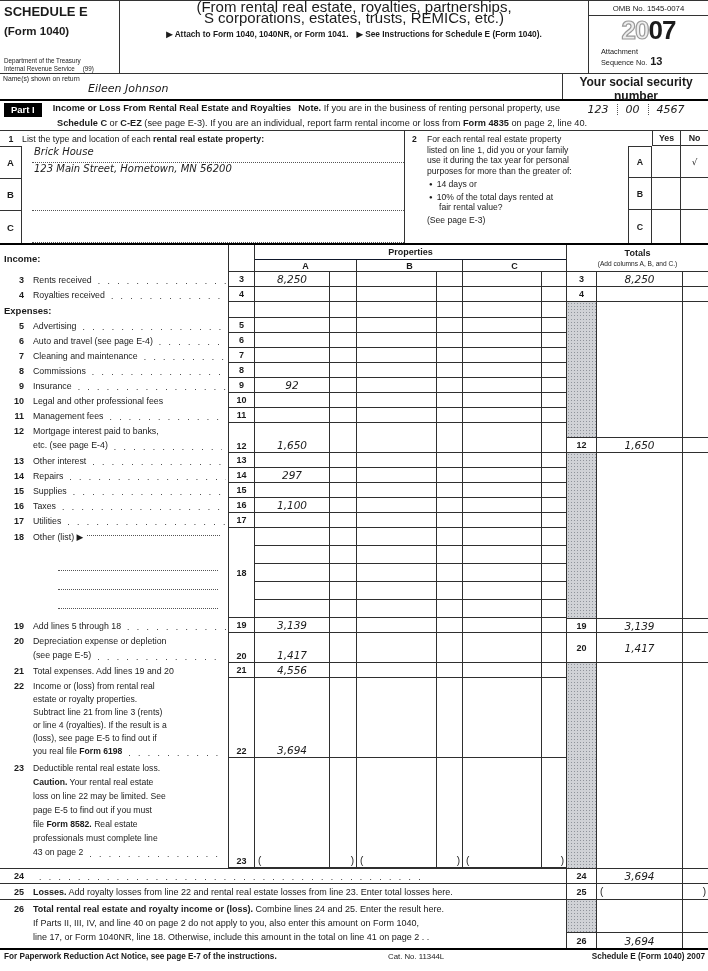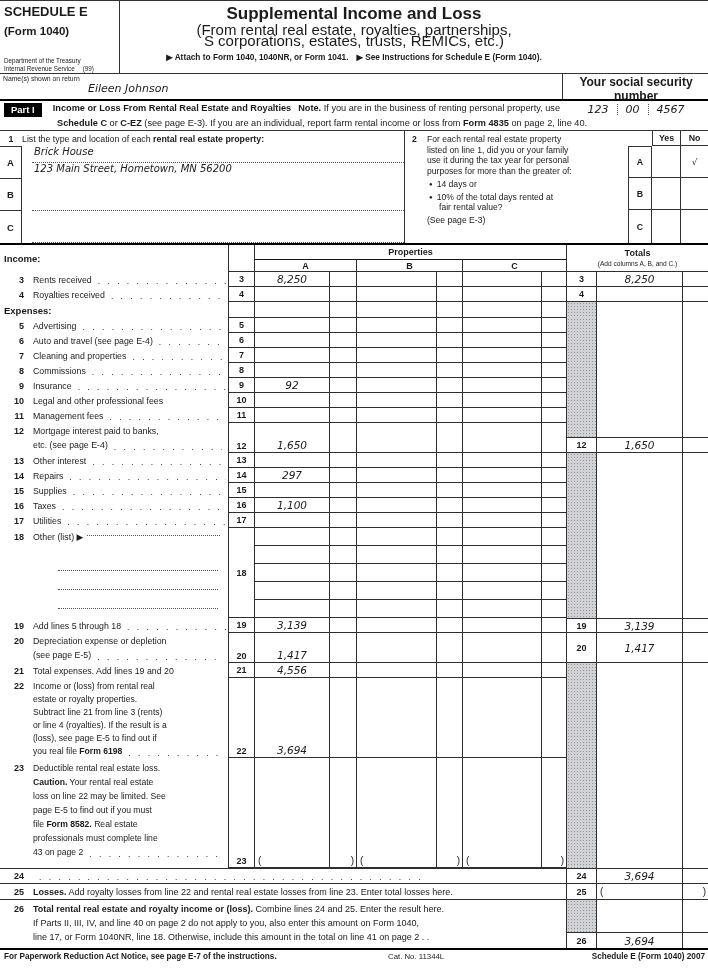--- a/index.html
+++ b/index.html
@@ -137,25 +137,34 @@
   <div class="hdr">
     <div class="hdr-left">
       <div class="sched">SCHEDULE E</div>
       <div class="formno">(Form 1040)</div>
       <div class="dept">
         <div>Department of the Treasury</div>
         <div><span>Internal Revenue Service</span><span class="p99">(99)</span></div>
       </div>
     </div>
     <div class="hdr-center">
-      <div class="title">Supplemental Income and Loss</div>
       <div class="subt">(From rental real estate, royalties, partnerships,</div>
       <div class="subt">S corporations, estates, trusts, REMICs, etc.)</div>
       <div class="attach">
         <span>▶ Attach to Form 1040, 1040NR, or Form 1041.</span><span>▶ See Instructions for Schedule E (Form 1040).</span>
+      </div>
+    </div>
+    <div class="hdr-right">
+      <div class="omb">OMB No. 1545-0074</div>
+      <div class="yr">
+        <span class="y-o">20</span><span class="y-s">07</span>
+      </div>
+      <div class="att">
+        <div>Attachment</div>
+        <div><span>Sequence No.</span><span class="seq13">13</span></div>
       </div>
     </div>
   </div>
 
   <div class="namerow">
     <div class="nlabel">Name(s) shown on return</div>
     <div class="nvalue hw">Eileen Johnson</div>
     <div class="ssnbox">
       <div class="ssnlabel">Your social security number</div>
       <div class="ssnvals">
@@ -316,21 +325,21 @@
     <div class="c br bb"></div>
     <div class="c br bb"></div>
     <div class="c br bb"></div>
     <div class="c br bb"></div>
     <div class="c gray br"></div>
     <div class="c br"></div>
     <div class="c"></div>
 
     <div class="c lab">
         <span class="lnum">7</span>
-        <span class="ltxt">Cleaning and properties</span>
+        <span class="ltxt">Cleaning and maintenance</span>
         <span class="leader">. . . . . . . . . . . . . . . . . . . . . . . . . . . . . . . . . . . . . . . .</span>
       </div>
     <div class="c nbx bl br bb">7</div>
     <div class="c br bb"></div>
     <div class="c br bb"></div>
     <div class="c br bb"></div>
     <div class="c br bb"></div>
     <div class="c br bb"></div>
     <div class="c br bb"></div>
     <div class="c gray br"></div>

